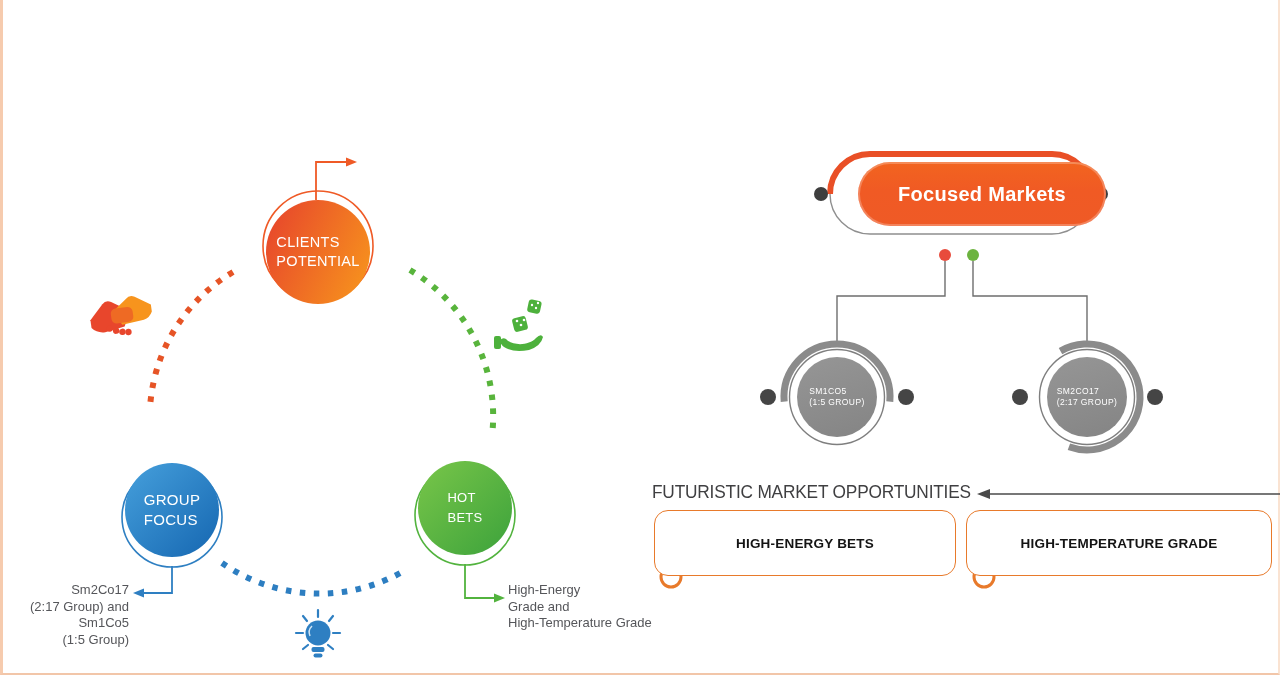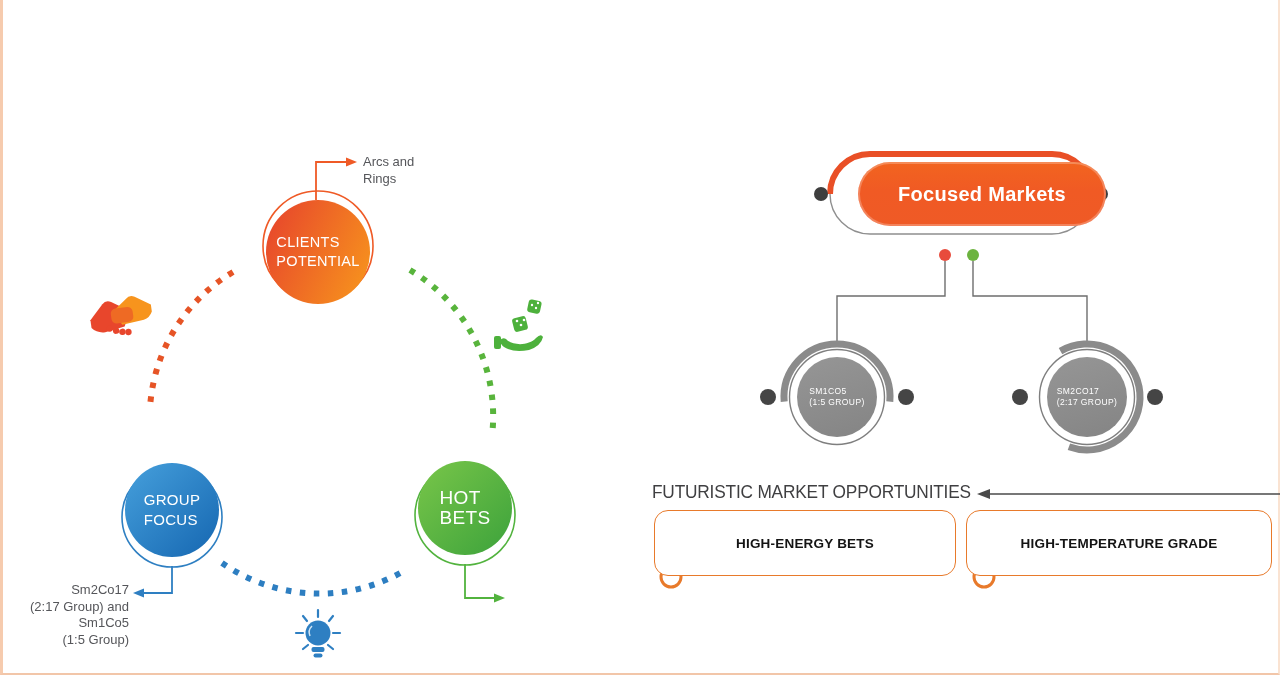--- a/index.html
+++ b/index.html
@@ -28,21 +28,21 @@
   
   .lines{left:0;top:0;z-index:1;pointer-events:none;}
 
   
   .node{border-radius:50%;display:flex;align-items:center;justify-content:center;
         text-align:left;color:#fff;z-index:2;}
   .node-orange{left:266px;top:200px;width:104px;height:104px;font-size:14.5px;line-height:19px;
         letter-spacing:.3px;background:linear-gradient(115deg,#e84a2b 10%,#f7941d 95%);}
   .node-blue{left:125px;top:463px;width:94px;height:94px;font-size:15px;line-height:20px;
         letter-spacing:.3px;background:linear-gradient(135deg,#46a0dc 0%,#1a6cb5 90%);}
-  .node-green{left:418px;top:461px;width:94px;height:94px;font-size:19px;line-height:20px;
+  .node-green{left:418px;top:461px;width:94px;height:94px;font-size:13px;line-height:20px;
         letter-spacing:.3px;background:linear-gradient(135deg,#79c649 0%,#3fa43c 95%);}
   .node-gray{width:80px;height:80px;font-size:8.5px;line-height:11px;letter-spacing:.4px;
         background:linear-gradient(160deg,#969696,#848484);}
   .gray-left{left:797px;top:357px;}
   .gray-right{left:1047px;top:357px;}
 
   
   .callout{color:#55565a;font-size:13px;line-height:16.5px;z-index:2;}
   .co-arcs{left:363px;top:154px;width:120px;}
   .co-sm{left:16px;top:582px;width:113px;text-align:right;}
@@ -170,26 +170,27 @@
   </svg>
 
 
   <div class="abs node node-orange pre">CLIENTS
 POTENTIAL</div>
   <div class="abs node node-blue pre">GROUP
 FOCUS</div>
   <div class="abs node node-green pre">HOT
 BETS</div>
 
-  <div class="abs callout co-arcs pre">Arcs and
-Rings</div>
   <div class="abs callout co-sm pre">Sm2Co17
 (2:17 Group) and
 Sm1Co5
 (1:5 Group)</div>
+  <div class="abs callout co-grades pre">High-Energy
+Grade and
+High-Temperature Grade</div>
 
   <div class="abs pill">Focused Markets</div>
 
   <div class="abs node node-gray gray-left pre">SM1CO5
 (1:5 GROUP)</div>
   <div class="abs node node-gray gray-right pre">SM2CO17
 (2:17 GROUP)</div>
 
   <div class="abs opp-heading">FUTURISTIC MARKET OPPORTUNITIES</div>
   <div class="abs opp-card card-1">

